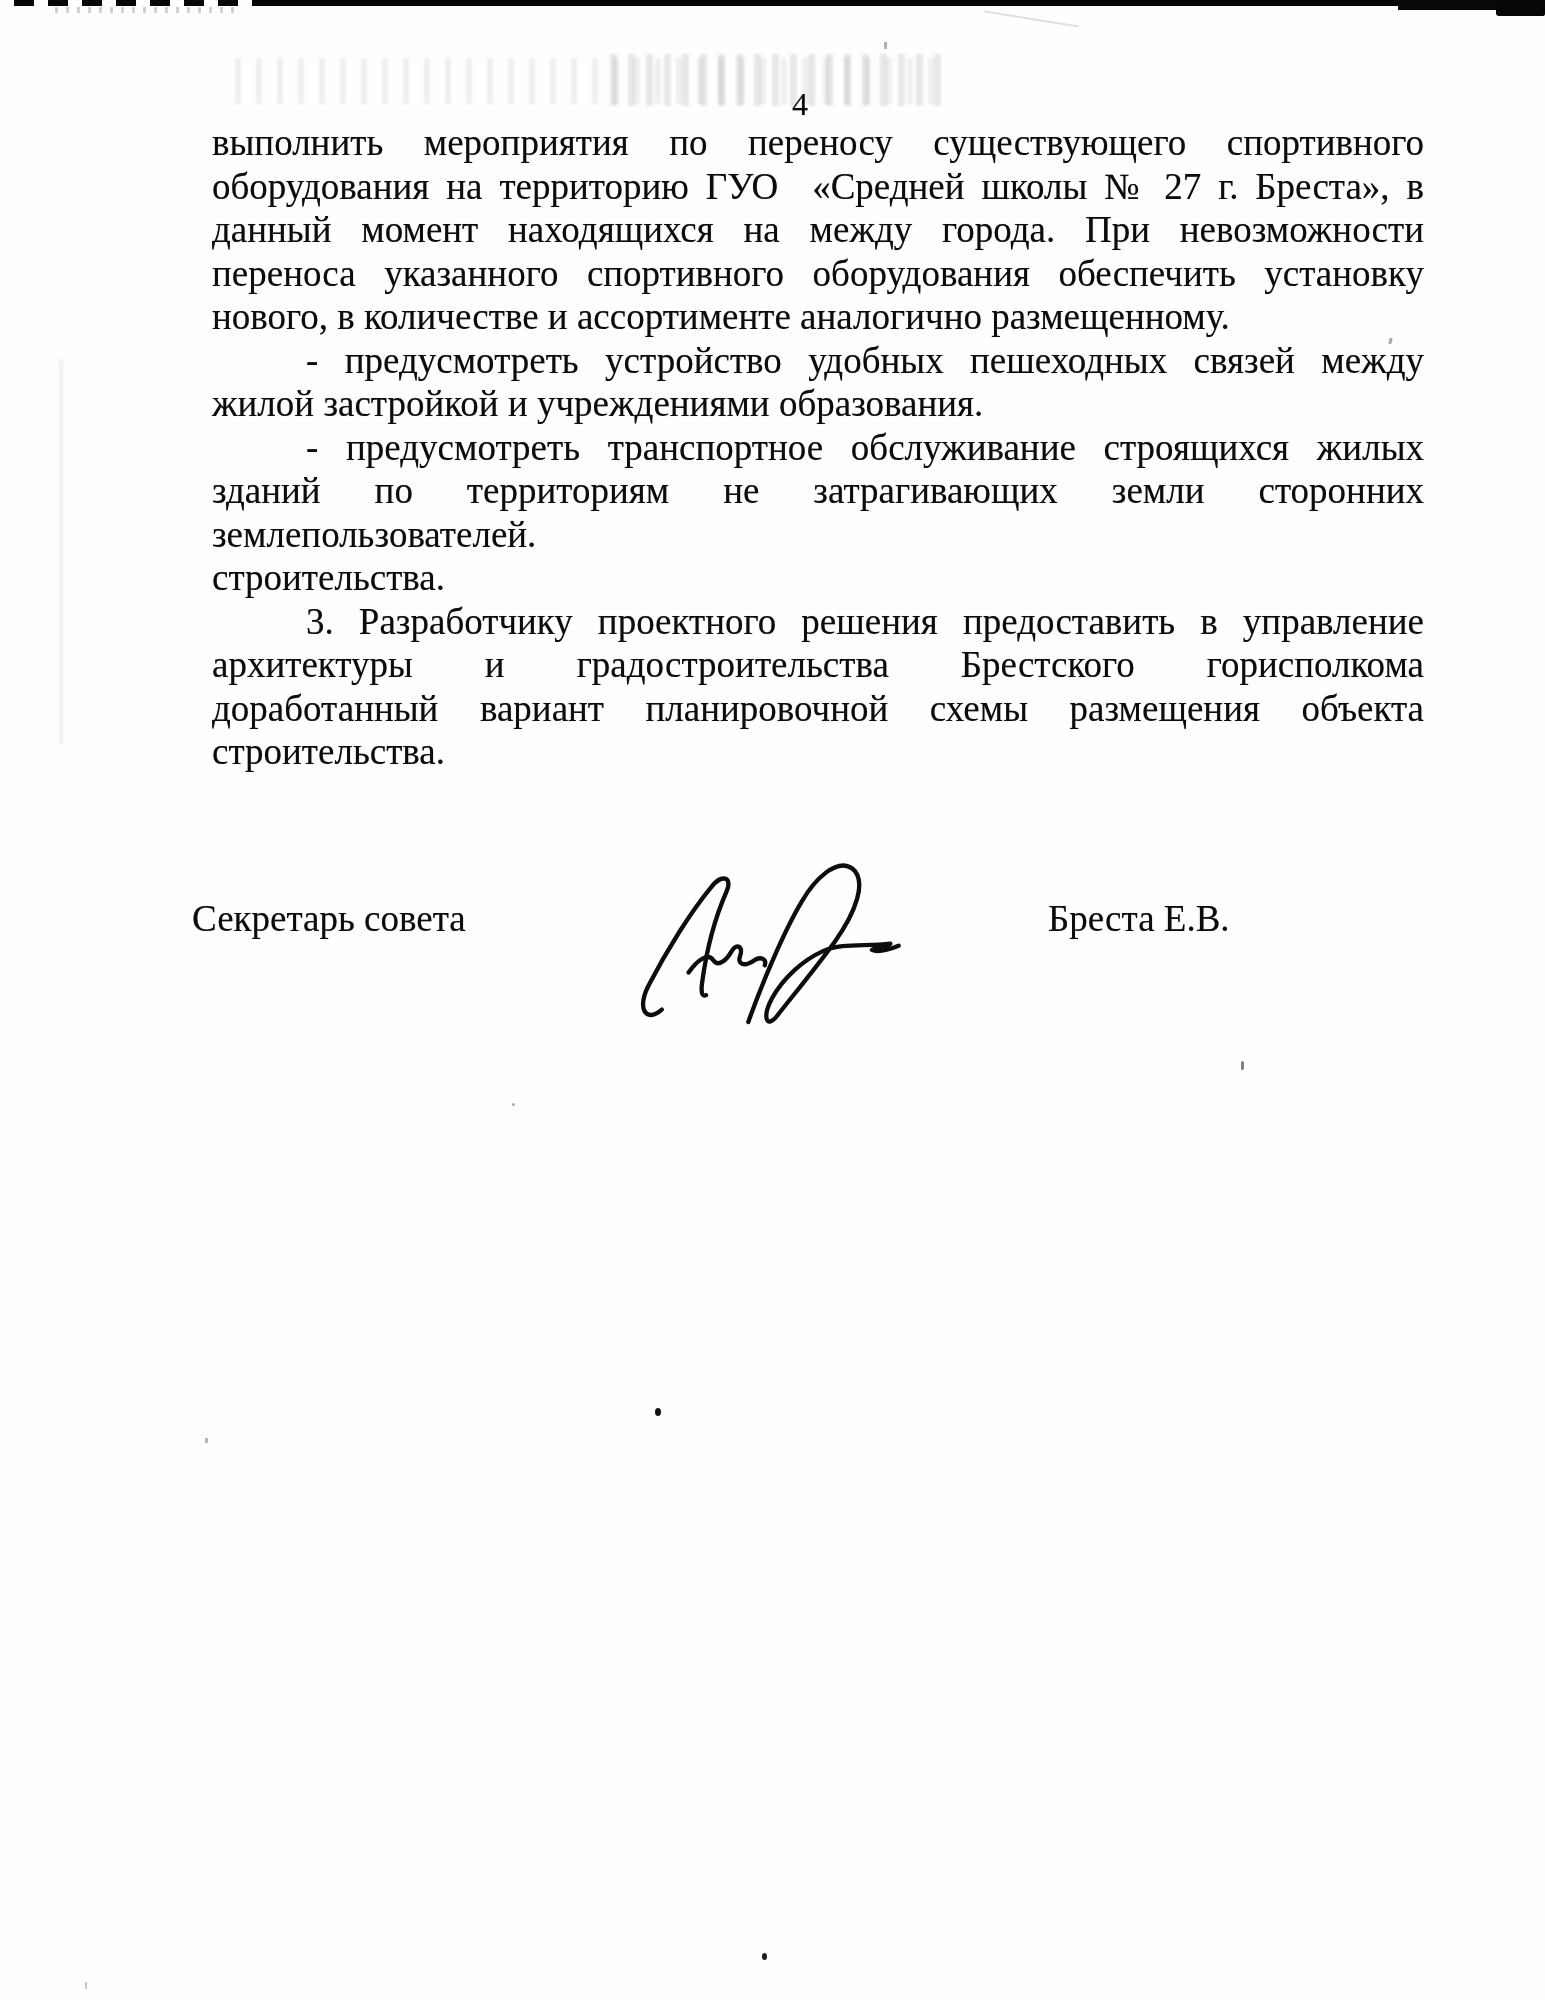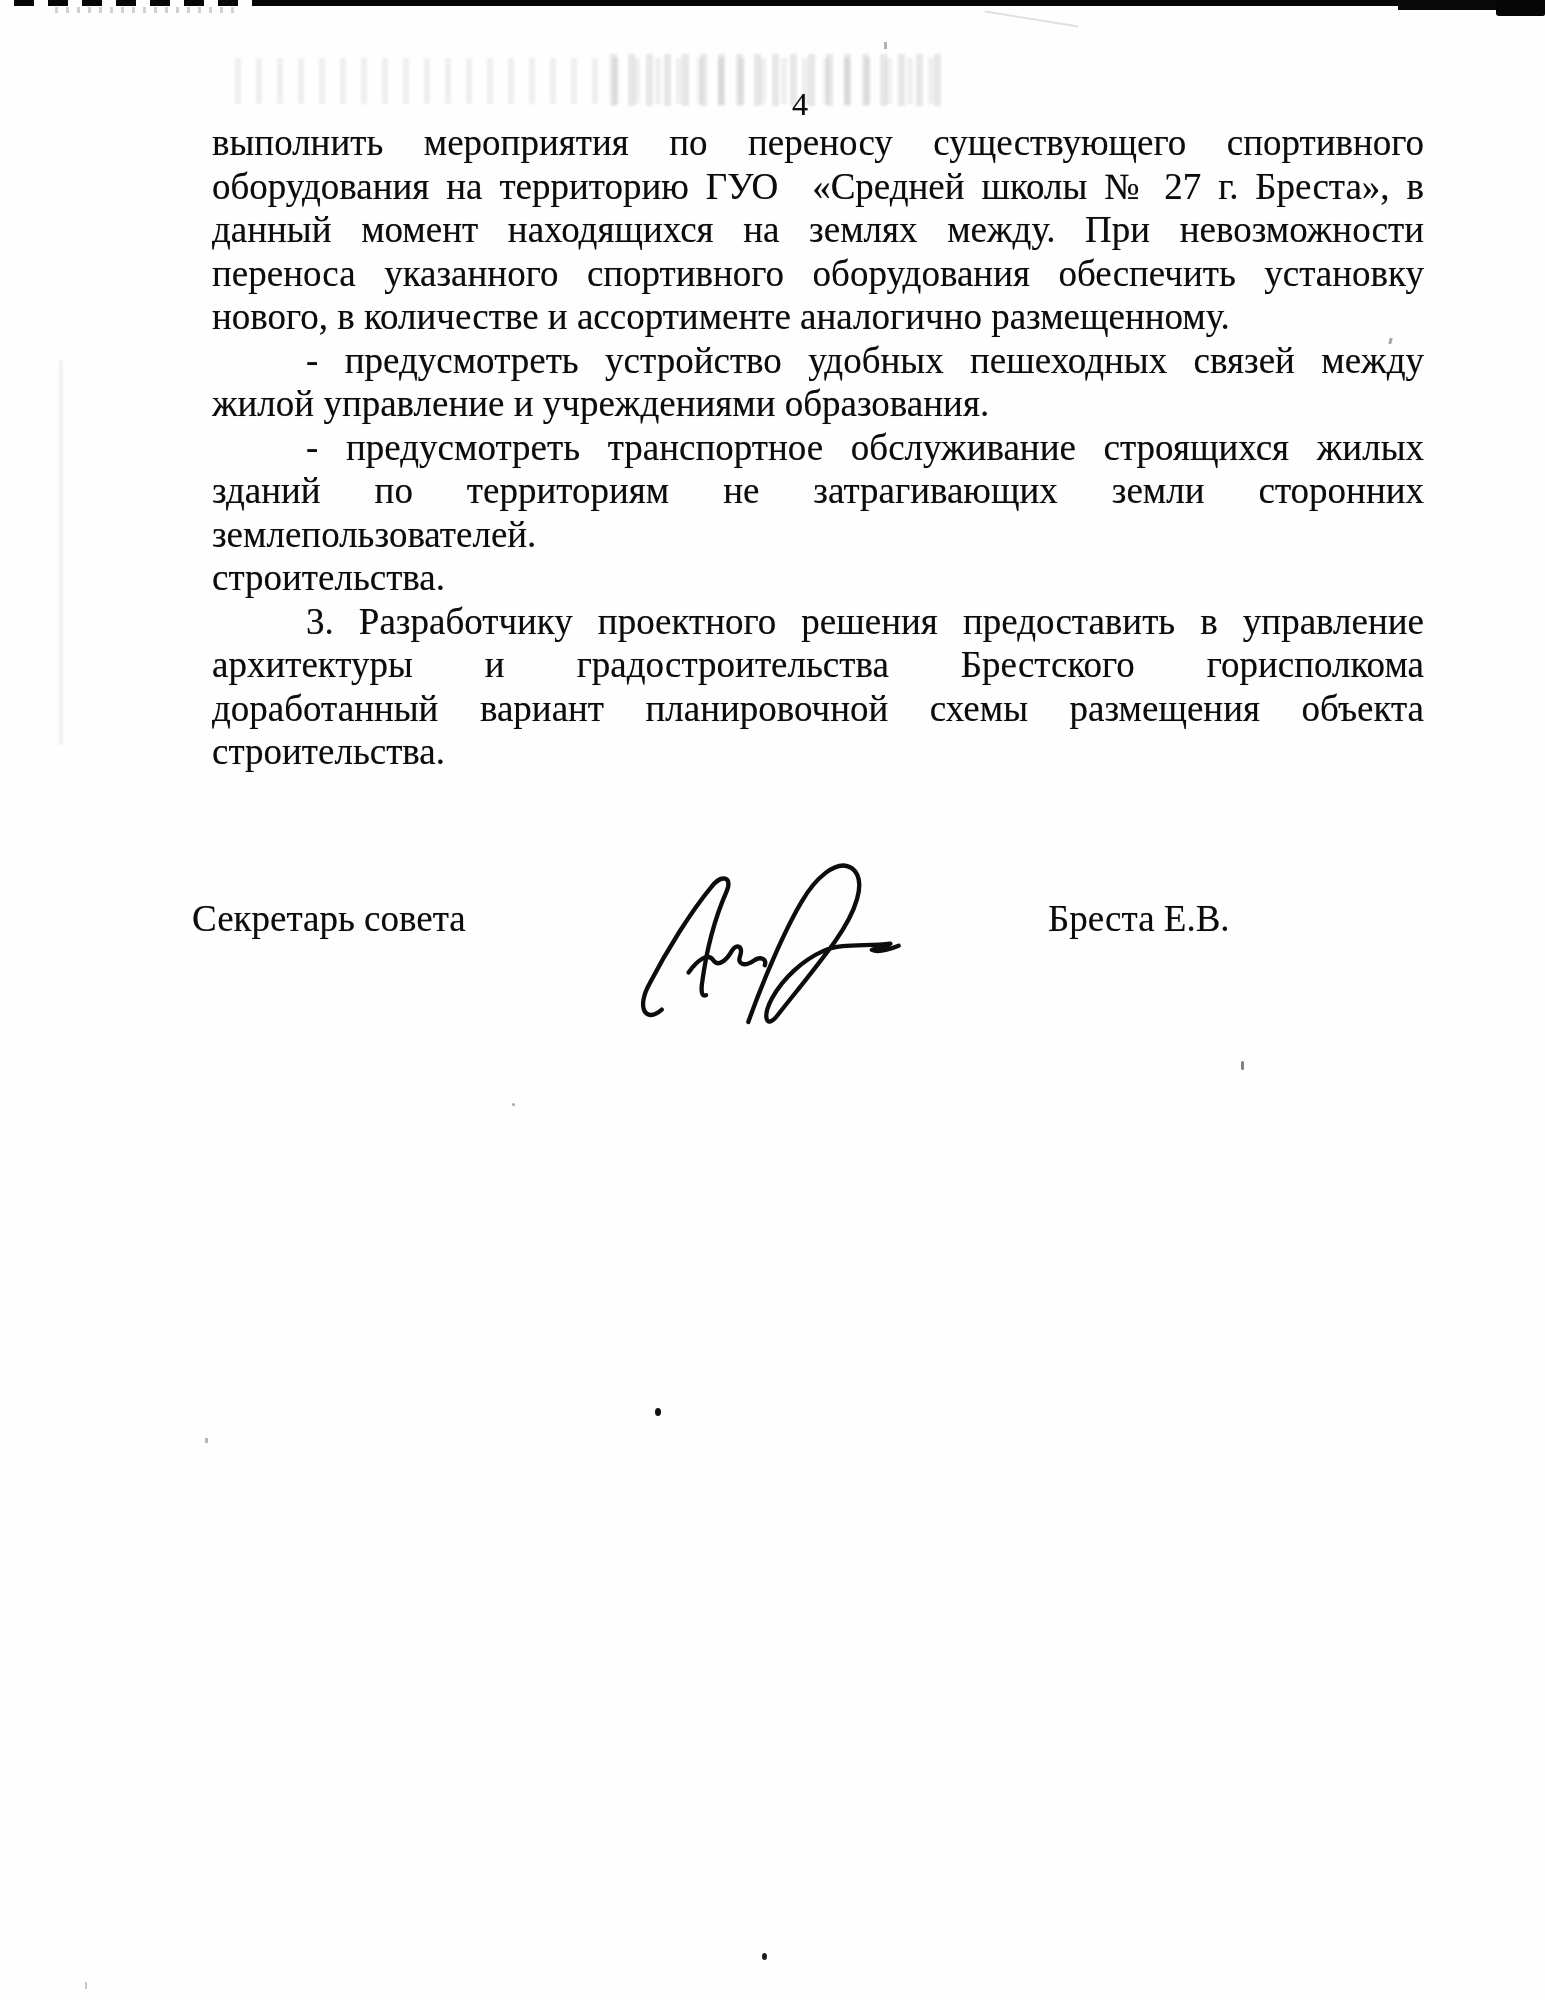--- a/index.html
+++ b/index.html
@@ -86,28 +86,28 @@
   <div class="art dot-f"></div>
   <div class="art speck-g"></div>
 
   <div class="pageno">4</div>
 
   <div class="textblock">
     <p>
       </p>
       <div class="ln j">выполнить мероприятия по переносу существующего спортивного</div>
       <div class="ln j">оборудования на территорию ГУО &nbsp;«Средней школы № 27 г. Бреста», в</div>
-      <div class="ln j">данный момент находящихся на землях между. При невозможности</div>
+      <div class="ln j">данный момент находящихся на между города. При невозможности</div>
       <div class="ln j">переноса указанного спортивного оборудования обеспечить установку</div>
       <div class="ln last">нового, в количестве и ассортименте аналогично размещенному.</div>
     <p></p>
     <p>
       </p>
       <div class="ln j ind">- предусмотреть устройство удобных пешеходных связей между</div>
-      <div class="ln last">жилой управление и учреждениями образования.</div>
+      <div class="ln last">жилой застройкой и учреждениями образования.</div>
     <p></p>
     <p>
       </p>
       <div class="ln j ind">- предусмотреть транспортное обслуживание строящихся жилых</div>
       <div class="ln j">зданий по территориям не затрагивающих земли сторонних</div>
       <div class="ln last">землепользователей.</div>
     <p></p>
     <p>
       </p>
       <div class="ln last">строительства.</div>

